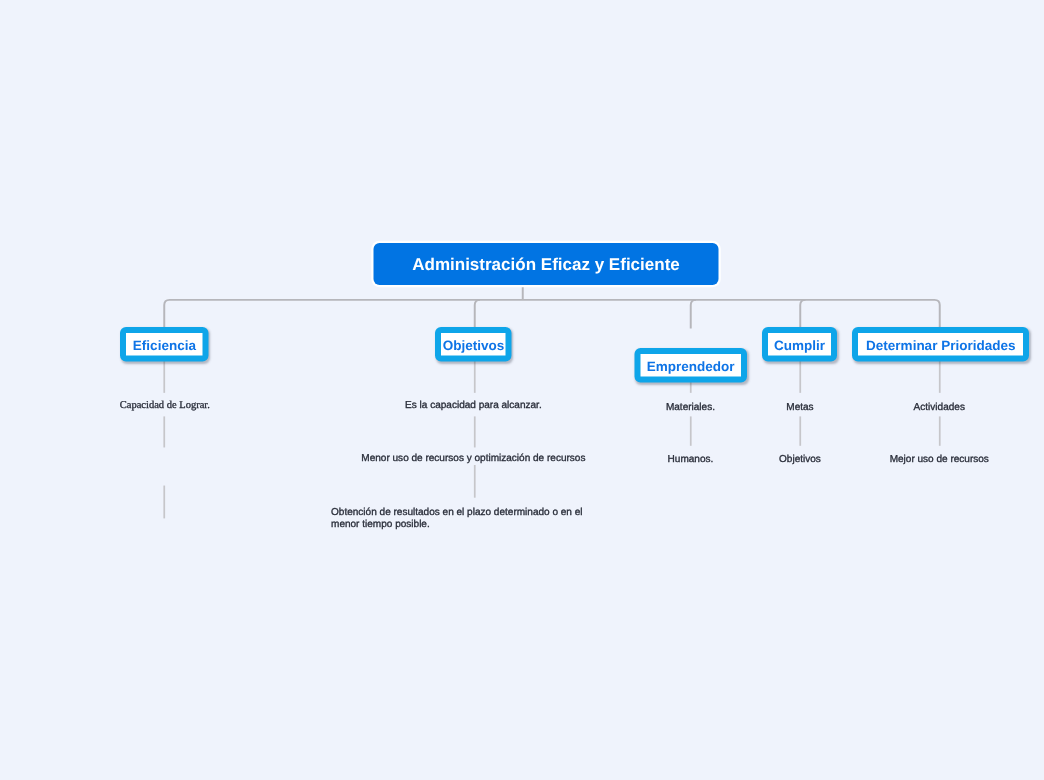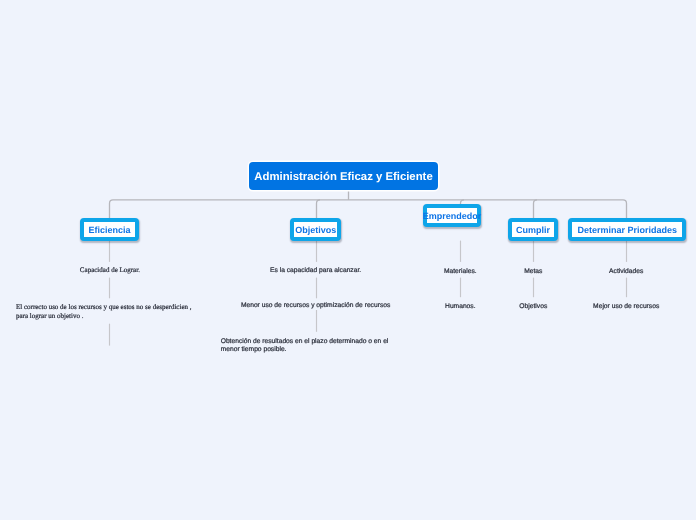--- a/index.html
+++ b/index.html
@@ -64,42 +64,41 @@
       <path d="M460.5 277.6 V297.2"></path>
 
       <path d="M533.5 240.6 V261.9"></path>
       <path d="M533.5 277.6 V297.2"></path>
 
       <path d="M626.5 240.6 V261.9"></path>
       <path d="M626.5 277.6 V297.2"></path>
     </g>
   </svg>
 
-  <div class="node root" style="left:249px;top:162px;width:189px;height:28px;">
+  <div class="node root" style="left:249px;top:162px;width:230px;height:28px;">
     <span>Administración Eficaz y Eficiente</span>
   </div>
 
   <div class="node child" style="left:79.8px;top:217.9px;width:59.6px;height:22.9px;">
     <span>Eficiencia</span>
   </div>
   <div class="node child" style="left:290.2px;top:217.9px;width:51.1px;height:22.9px;">
     <span>Objetivos</span>
   </div>
-  <div class="node child" style="left:422.9px;top:204px;width:58px;height:22.9px;">
+  <div class="node child" style="left:422.9px;top:232px;width:75px;height:22.9px;">
     <span>Emprendedor</span>
   </div>
   <div class="node child" style="left:507.8px;top:217.9px;width:50.6px;height:22.9px;">
     <span>Cumplir</span>
   </div>
   <div class="node child" style="left:568.2px;top:217.9px;width:118px;height:22.9px;">
     <span>Determinar Prioridades</span>
   </div>
 
   <div class="lbl serif" style="left:9.9px;top:266.2px;width:200px;">Capacidad de Lograr.</div>
-  <div class="lbl serif left" style="left:16px;top:302.5px;width:177px;">El correcto uso de los recursos y que estos no se desperdicien , para lograr un objetivo .</div>
 
   <div class="lbl sans" style="left:215.6px;top:267.3px;width:200px;">Es la capacidad para alcanzar.</div>
   <div class="lbl sans" style="left:215.6px;top:302.3px;width:200px;">Menor uso de recursos y optimización de recursos</div>
   <div class="lbl sans left" style="left:220.7px;top:337.5px;width:169px;">Obtención de resultados en el plazo determinado o en el menor tiempo posible.</div>
 
   <div class="lbl sans" style="left:410.3px;top:267.8px;width:100px;">Materiales.</div>
   <div class="lbl sans" style="left:410.3px;top:303.1px;width:100px;">Humanos.</div>
 
   <div class="lbl sans" style="left:483.3px;top:267.8px;width:100px;">Metas</div>
   <div class="lbl sans" style="left:483.3px;top:303.1px;width:100px;">Objetivos</div>

